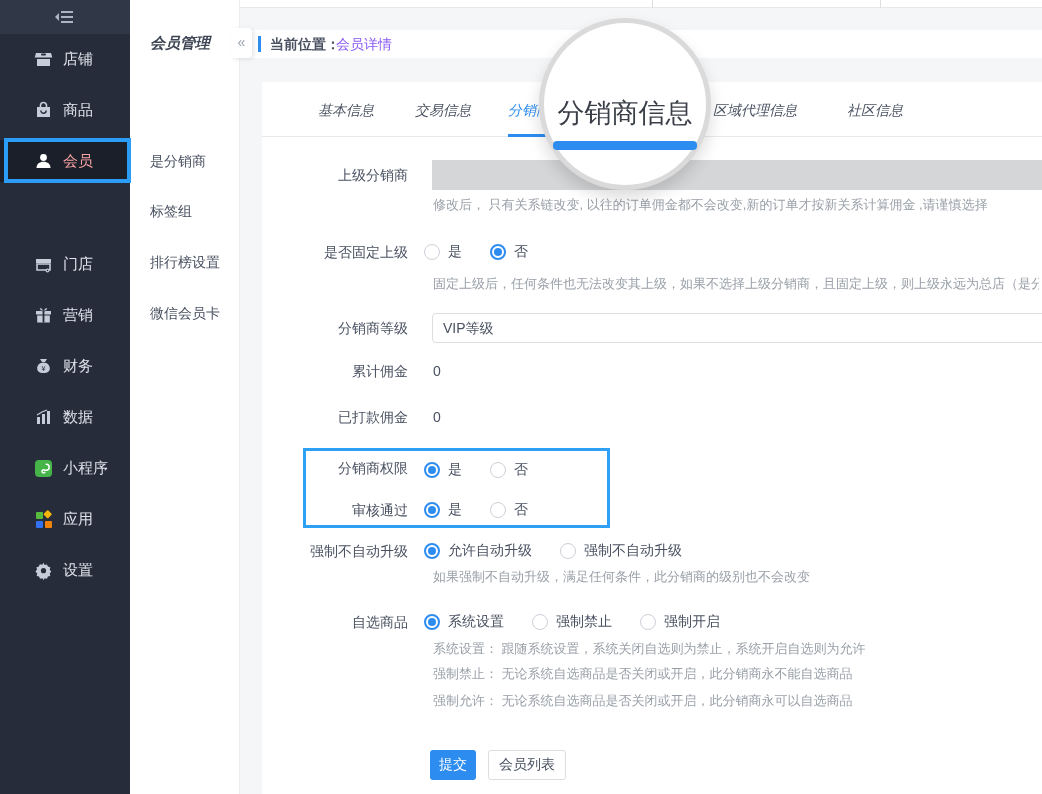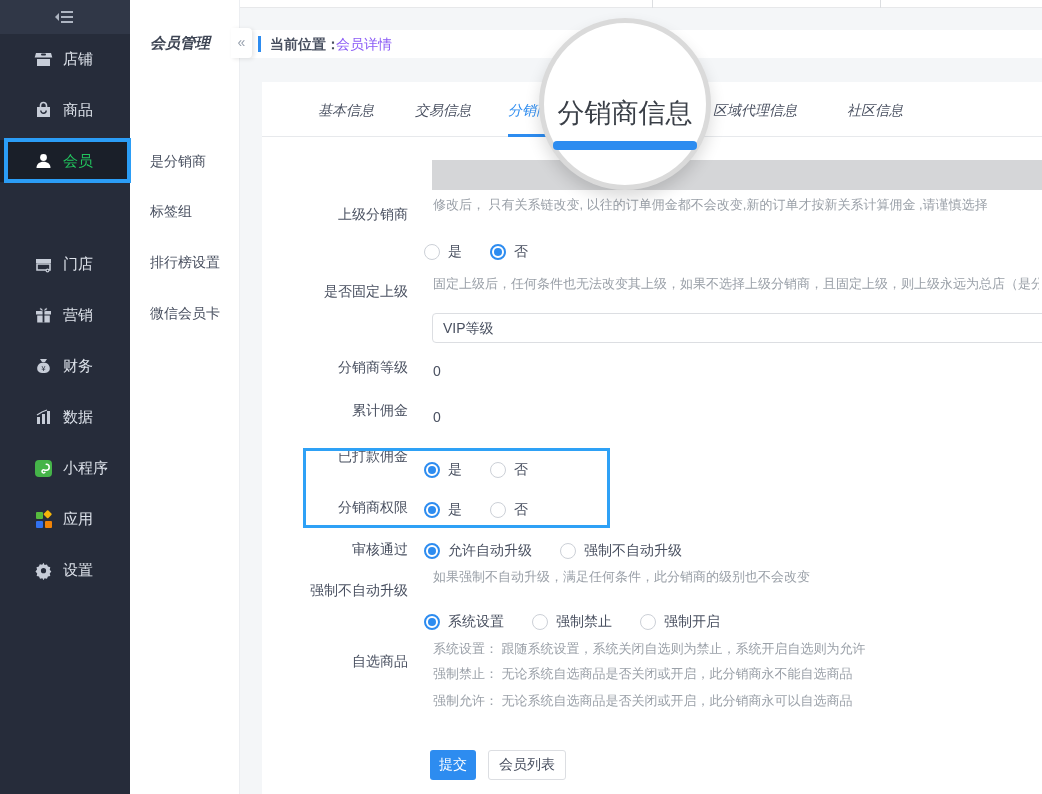--- a/index.html
+++ b/index.html
@@ -6,21 +6,21 @@
   html,body { width:1042px; height:794px; overflow:hidden;
     font-family:"Liberation Sans","DejaVu Sans",sans-serif; }
   body { position:relative; background:#f4f6f8; }
 
   
   .sidebar { position:absolute; left:0; top:0; width:130px; height:794px; background:#262c3a; z-index:3; }
   .collapse-bar { position:absolute; left:0; top:0; width:130px; height:34px; background:#303747; }
   .collapse-bar svg { position:absolute; left:55px; top:9px; }
   .side-item { position:absolute; left:0; width:130px; height:42px; display:flex; align-items:center; color:#dde2ea; font-size:15px; cursor:pointer; }
   .side-item .ico { width:19px; height:19px; margin-left:34px; margin-right:10px; color:#c7cdd8; flex:0 0 auto; display:flex; align-items:center; justify-content:center; }
-  .side-item.active { background:#1a1f29; color:#22c55e; }
+  .side-item.active { background:#1a1f29; color:#fca5a5; }
   .member-anno { position:absolute; left:4px; top:138px; width:127px; height:45px; border:4px solid #2b9df6; z-index:6; pointer-events:none; }
 
   
   .subsidebar { position:absolute; left:130px; top:0; width:110px; height:794px; background:#ffffff; border-right:1px solid #eceef1; z-index:2; }
   .sub-title { position:absolute; left:20px; top:34px; font-size:15px; font-weight:bold; color:#3e4554;font-style:italic; }
   .sub-item { position:absolute; left:0; width:110px; height:46px; line-height:46px; padding-left:20px; font-size:14px; color:#495060; cursor:pointer; }
   .sub-item.active { background:#e9f5fe; color:#2d8cf0; }
   .collapse-tab { position:absolute; left:231px; top:28px; width:21px; height:30px; background:#ffffff; border-radius:0 4px 4px 0; box-shadow:2px 1px 4px rgba(0,0,0,.10); z-index:4; color:#97a0ad; font-size:14px; text-align:center; line-height:28px; cursor:pointer; }
 
   
@@ -30,21 +30,21 @@
   .crumb-bar { position:absolute; left:18px; top:6px; width:3px; height:16px; background:#2d8cf0; }
   .crumb-prefix { position:absolute; left:30px; top:6px; font-size:14px; font-weight:bold; color:#495060; }
   .crumb-cur { position:absolute; left:96px; top:6px; font-size:14px; color:#8b5cf6; cursor:pointer; }
 
   .card { position:absolute; left:262px; top:82px; width:780px; height:712px; background:#ffffff; z-index:1; }
   .tabbar { position:absolute; left:0; top:0; width:780px; height:55px; border-bottom:1px solid #e7e9ec; }
   .tab { position:absolute; top:20px; font-size:14px; color:#495060; cursor:pointer; white-space:nowrap;font-style:italic; }
   .tab.active { color:#2d8cf0; }
   .tab-underline { position:absolute; left:246px; top:52px; width:70px; height:3px; background:#2d8cf0; }
 
-  .flabel { position:absolute; left:0; width:146px; text-align:right; font-size:14px; color:#495060; white-space:nowrap;margin-top:39px; }
+  .flabel { position:absolute; left:0; width:146px; text-align:right; font-size:14px; color:#495060; white-space:nowrap; }
   .fhint { position:absolute; left:171px; width:606px; font-size:13px; color:#9aa0a8; white-space:nowrap; overflow:hidden; }
   .fvalue { position:absolute; left:171px; font-size:14px; color:#495060; }
   .ginput { position:absolute; left:170px; top:78px; width:610px; height:30px; background:#d5d6d8; }
   .select { position:absolute; left:170px; top:231px; width:738px; height:30px; border:1px solid #dcdee2; border-radius:4px; background:#fff; font-size:14px; color:#495060; line-height:28px; padding-left:10px; cursor:pointer; }
 
   .rrow { position:absolute; display:flex; align-items:center; height:20px; }
   .radio { width:16px; height:16px; border-radius:50%; margin-right:8px; flex:0 0 auto; cursor:pointer; position:relative; background:#fff; }
   .radio.off { border:1px solid #ccd0d7; }
   .radio.on { border:2px solid #2d8cf0; }
   .radio.on::after { content:''; position:absolute; left:2px; top:2px; right:2px; bottom:2px; border-radius:50%; background:#2d8cf0; }

